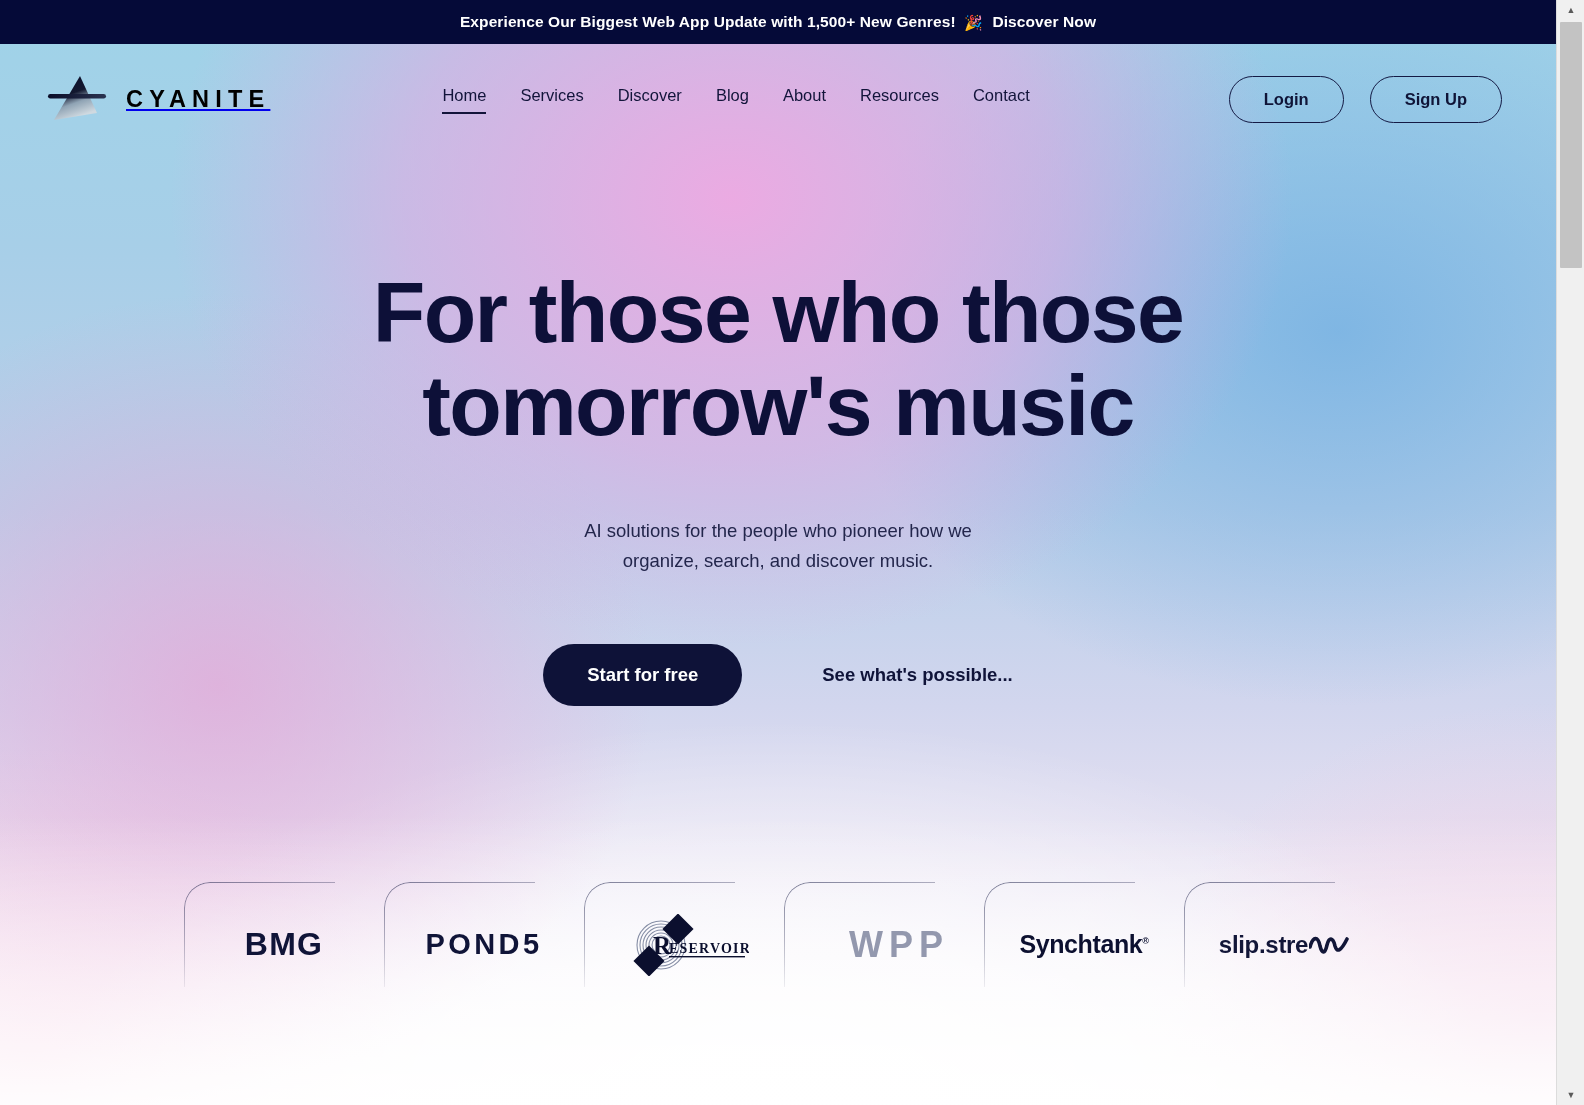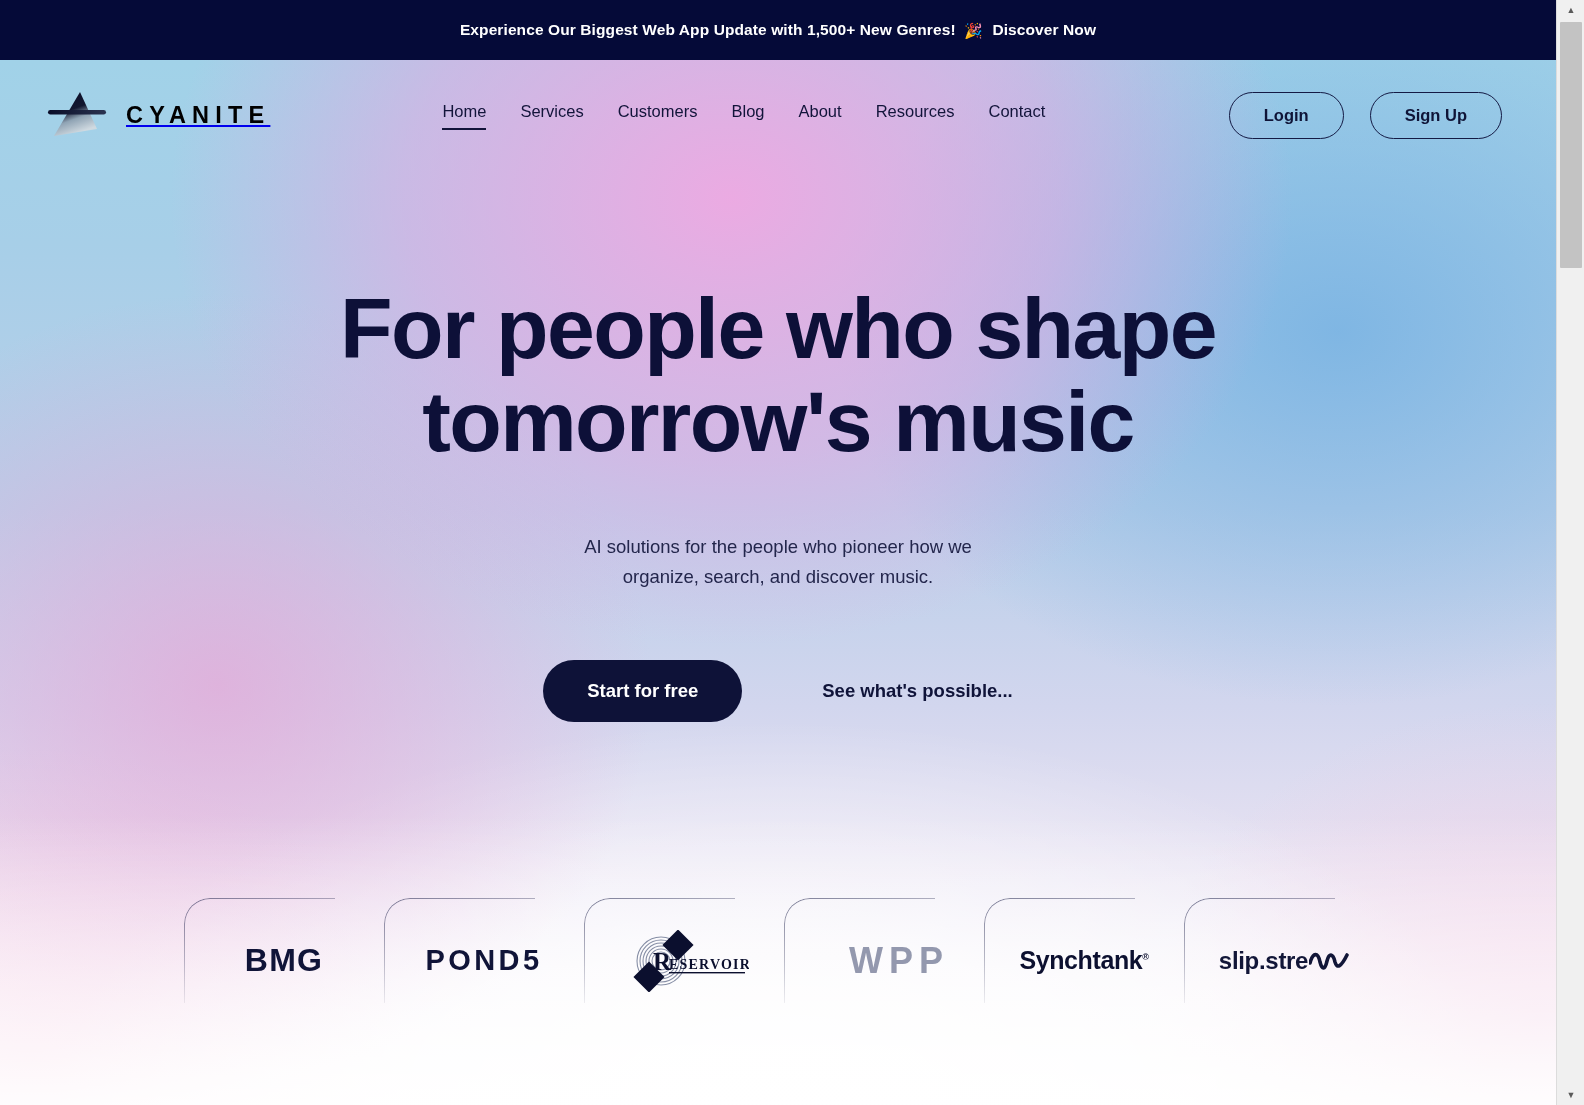--- a/index.html
+++ b/index.html
@@ -10,21 +10,21 @@
     position:relative;
   }
 
   
   .viewport { position:absolute; inset:0; display:flex; }
   .site { position:relative; width:1556px; height:1105px; overflow:hidden; }
 
   
   .announce {
     position:relative; z-index:6;
-    height:60px; width:100%;
+    height:44px; width:100%;
     background:#050a38;
     display:flex; align-items:center; justify-content:center;
     gap:9px;
     color:#ffffff;
   }
   .announce-text { font-size:15.5px; font-weight:700; letter-spacing:.1px; }
   .announce-emoji { font-size:15px; line-height:1; }
   .announce-link {
     font-size:15.5px; font-weight:700; color:#ffffff;
     text-decoration:none; letter-spacing:.1px;
@@ -188,36 +188,36 @@
           </defs>
           <path d="M36 3 L53 40 L10 47 Z" fill="url(#gmark)"></path>
           <rect x="4" y="21" width="58" height="4.6" rx="2.3" fill="url(#gbar)"></rect>
         </svg>
         <span class="brand-name">CYANITE</span>
       </a>
 
       <nav class="nav">
         <a class="nav-item active" href="#">Home</a>
         <a class="nav-item" href="#">Services</a>
-        <a class="nav-item" href="#">Customers</a>
+        <a class="nav-item" href="#">Discover</a>
         <a class="nav-item" href="#">Blog</a>
         <a class="nav-item" href="#">About</a>
         <a class="nav-item" href="#">Resources</a>
         <a class="nav-item" href="#">Contact</a>
       </nav>
 
       <div class="auth">
         <button class="auth-btn">Login</button>
         <button class="auth-btn">Sign Up</button>
       </div>
     </div>
 
     <div class="hero-body">
       <h1 class="hero-title">
-        <span>For people who shape</span><br>
+        <span>For those who those</span><br>
         <span>tomorrow's music</span>
       </h1>
       <p class="hero-sub">
         <span>AI solutions for the people who pioneer how we</span>
         <span>organize, search, and discover music.</span>
       </p>
 
       <div class="hero-cta">
         <button class="btn-primary">Start for free</button>
         <button class="btn-link">See what's possible...</button>

